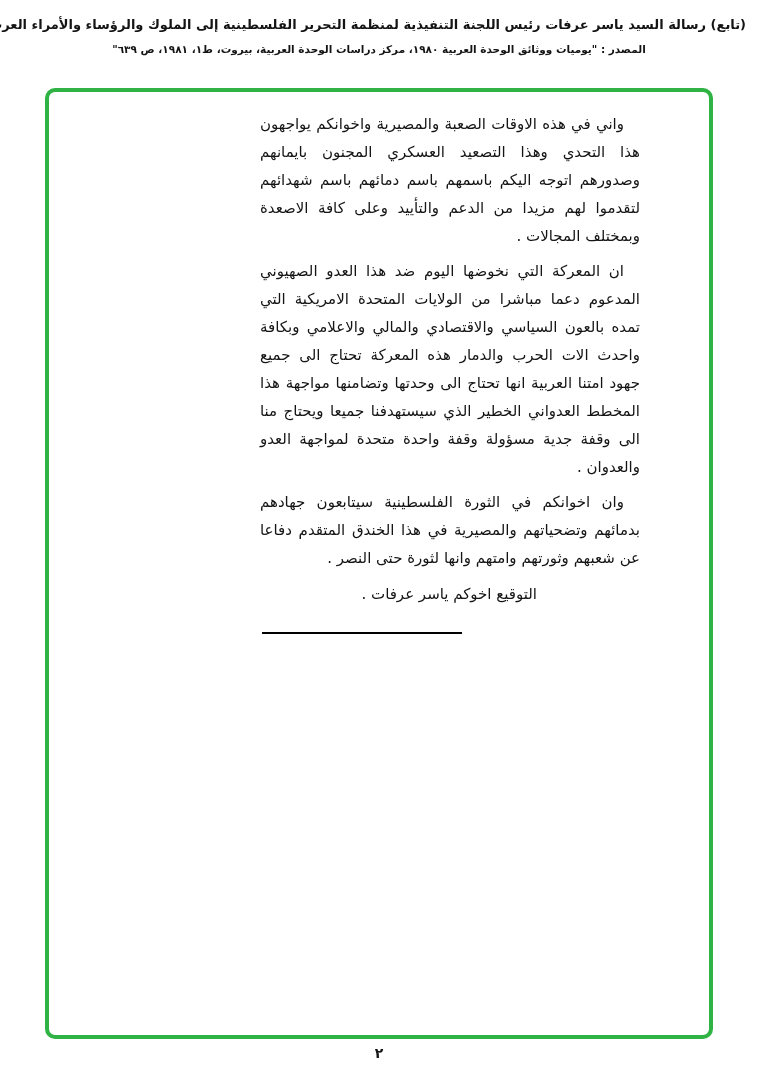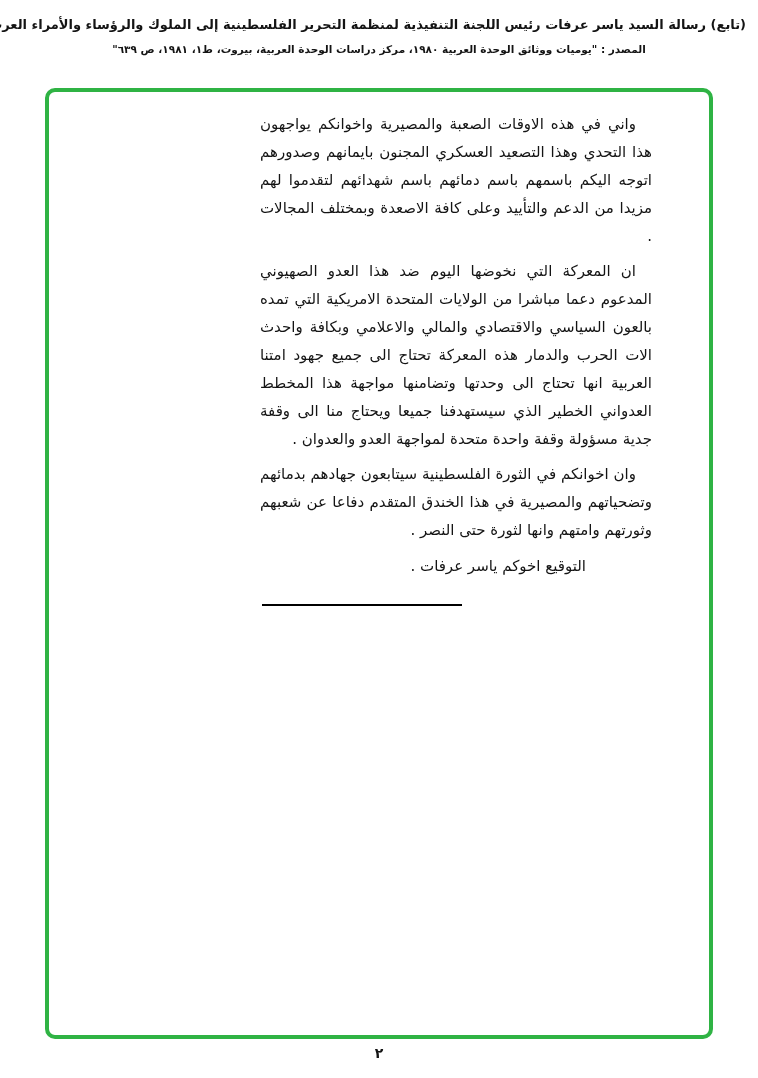--- a/index.html
+++ b/index.html
@@ -47,25 +47,25 @@
     position: absolute;
     top: 18px;
     right: 53px;
     width: 396px;
     font-size: 15px;
     line-height: 28px;
     text-align: justify;
     text-justify: inter-word;
   }
   .text-block p {
-    margin: 0 4px 7px 0;
+    margin: 0 16px 7px 0;
     text-indent: 16px;
   }
   .text-block p.signature {
-    margin: 8px 70px 0 0;
+    margin: 8px 119px 0 0;
     text-indent: 0;
     text-align: right;
   }
   .rule {
     width: 200px;
     height: 2px;
     background: #000000;
     margin: 24px 194px 0 0;
   }
   .page-number {

